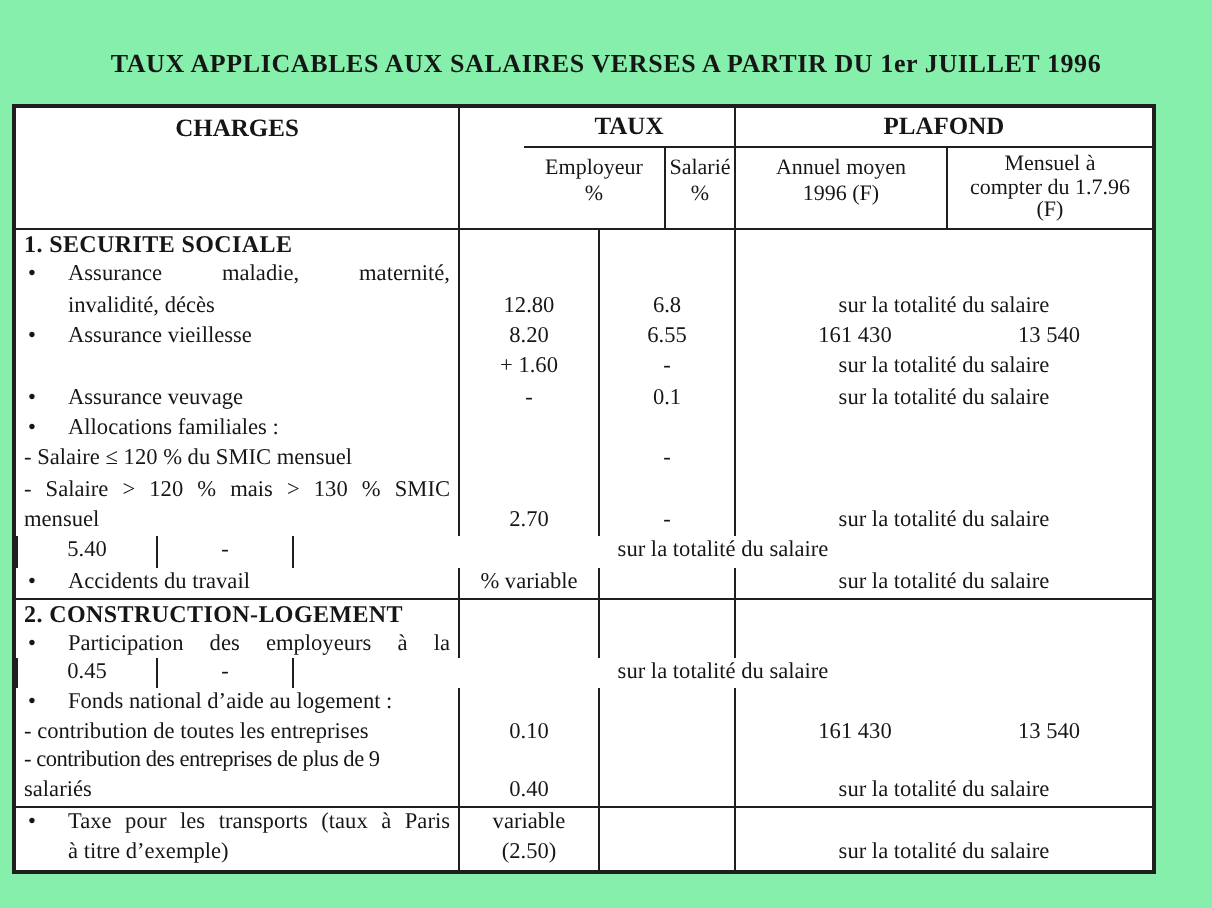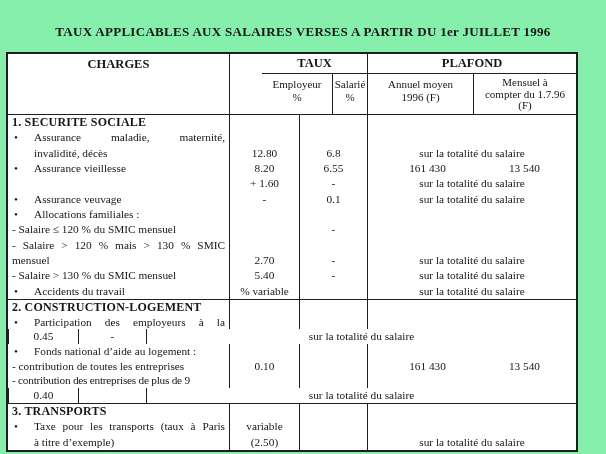--- a/index.html
+++ b/index.html
@@ -169,23 +169,20 @@
       <div class="row">
         <div class="cc">
             <span class="lbl">mensuel</span>
           </div>
         <div class="ce">2.70</div>
         <div class="cs">-</div>
         <div class="cp">sur la totalité du salaire</div>
       </div>
 
       <div class="row">
-        <div class="cc">
-            <span class="lbl">- Salaire &gt; 130 % du SMIC mensuel</span>
-          </div>
         <div class="ce">5.40</div>
         <div class="cs">-</div>
         <div class="cp">sur la totalité du salaire</div>
       </div>
 
       <div class="row">
         <div class="cc">
             <span class="bullet">•</span>
             <span class="lbl ind">Accidents du travail</span>
           </div>
@@ -246,35 +243,30 @@
       <div class="row">
         <div class="cc">
             <span class="lbl tight">- contribution des entreprises de plus de 9</span>
           </div>
         <div class="ce"></div>
         <div class="cs"></div>
         <div class="cp"></div>
       </div>
 
       <div class="row">
+        <div class="cc">
+            <span class="lbl">salariés</span>
+          </div>
         <div class="ce">0.40</div>
         <div class="cs"></div>
         <div class="cp">sur la totalité du salaire</div>
       </div>
     </div>
 
     <div class="sec s3">
-      <div class="row st">
-        <div class="cc">
-            <span class="lbl sec-title">3. TRANSPORTS</span>
-          </div>
-        <div class="ce"></div>
-        <div class="cs"></div>
-        <div class="cp"></div>
-      </div>
 
       <div class="row">
         <div class="cc">
             <span class="bullet">•</span>
             <span class="lbl ind jst">Taxe pour les transports (taux à Paris</span>
           </div>
         <div class="ce">variable</div>
         <div class="cs"></div>
         <div class="cp"></div>
       </div>

